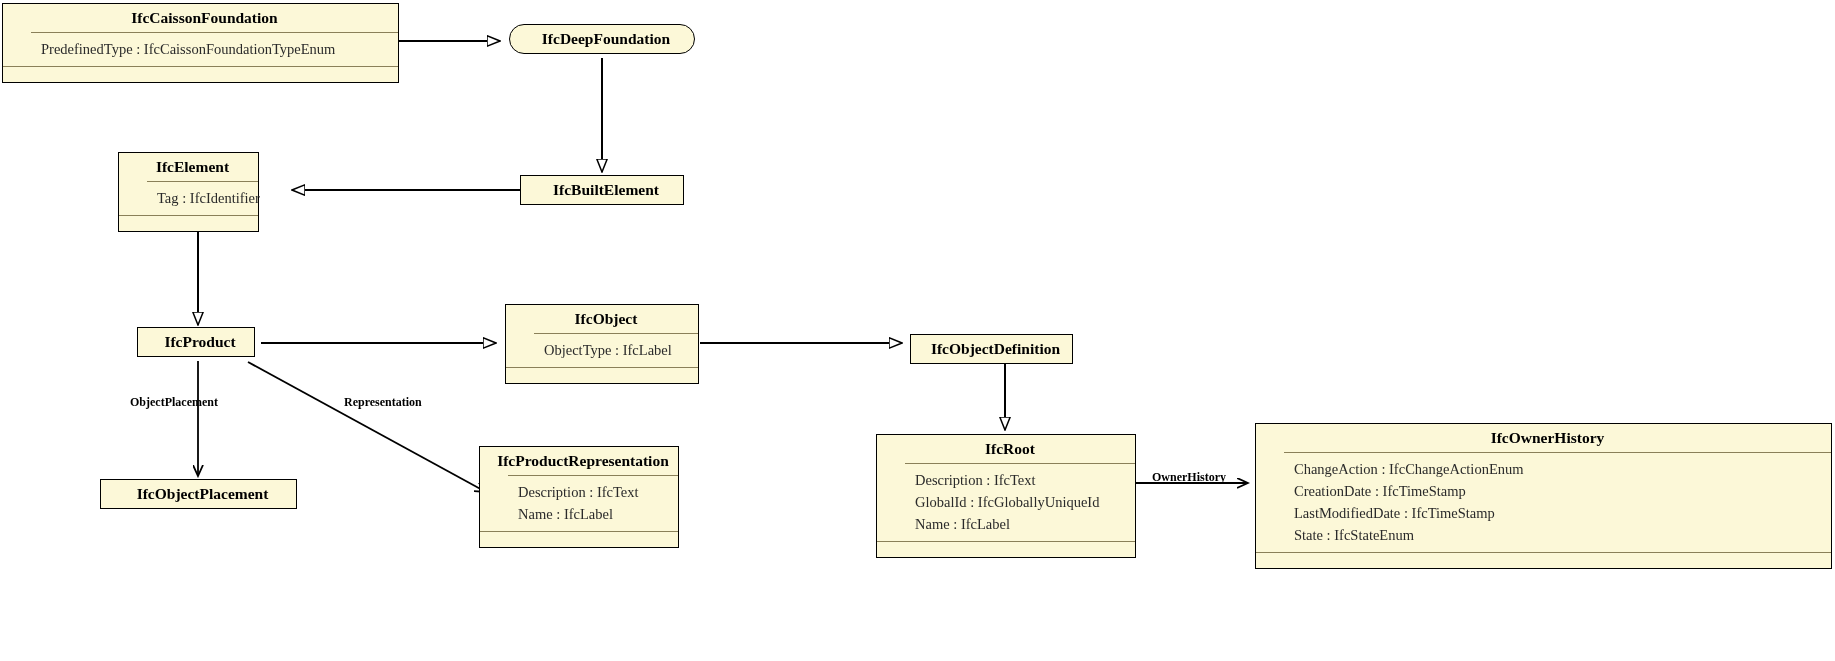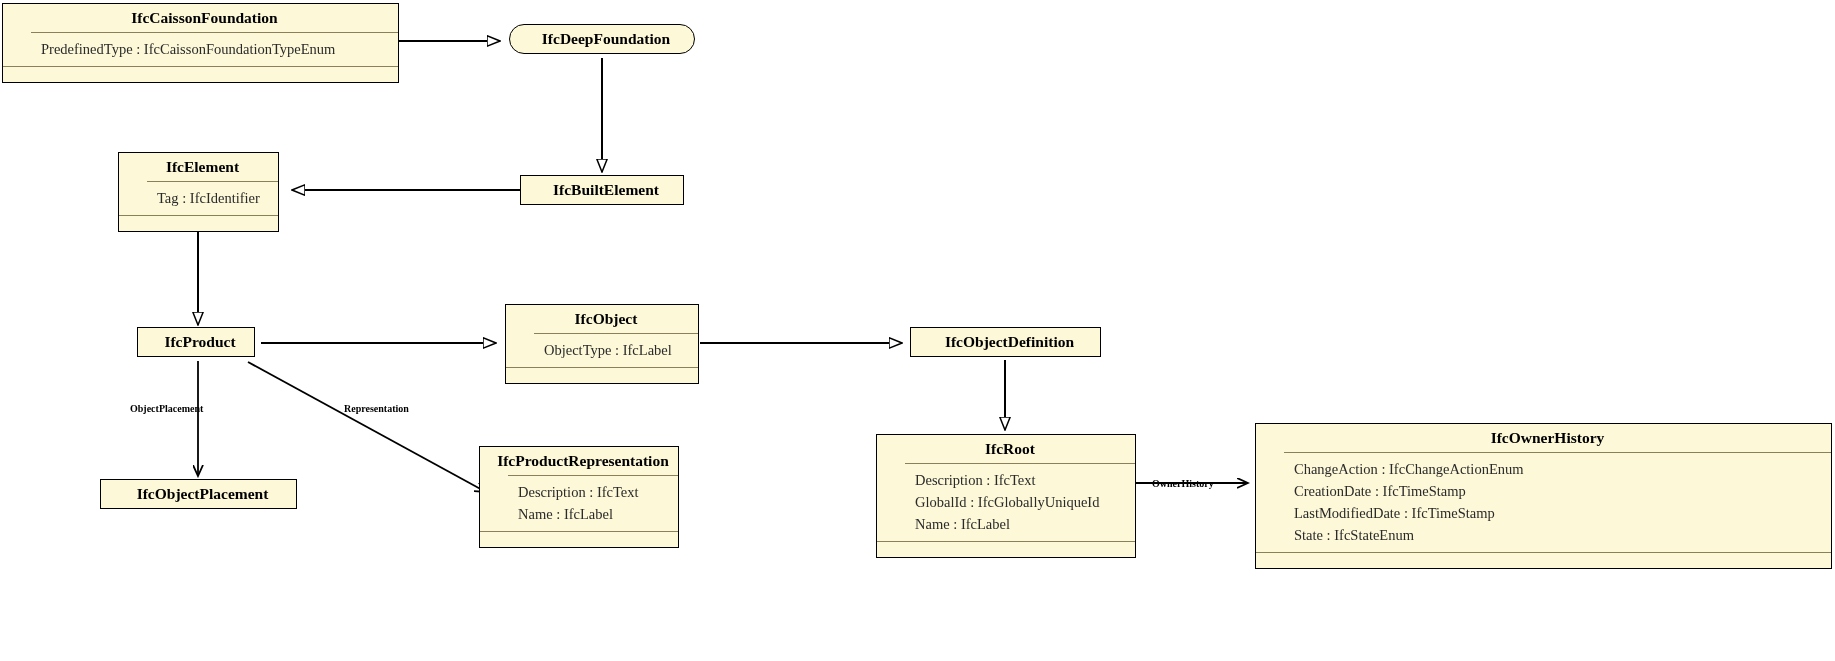--- a/index.html
+++ b/index.html
@@ -51,26 +51,25 @@
     line-height: 1.52;
     white-space: nowrap;
   }
   .uml-ops {
     border-top: 1.6px solid #8a8059;
     height: 15px;
   }
   .edge-label {
     position: absolute;
     font-family: "Liberation Serif", "DejaVu Serif", serif;
-    font-size: 10px;
+    font-size: 12px;
     font-weight: bold;
     color: #000000;
     white-space: nowrap;
     z-index: 6;
-    margin-top: 8px;
   }
 </style>
 </head>
 <body>
 
 <div id="diagram">
 
   <svg class="edges" viewBox="0 0 1835 661">
     <defs>
       <marker id="hollow-tri" markerWidth="14" markerHeight="12" refX="13" refY="6" orient="auto" markerUnits="userSpaceOnUse">
@@ -107,21 +106,21 @@
     <div class="uml-attrs">
       <div class="uml-attr">PredefinedType : IfcCaissonFoundationTypeEnum</div>
     </div>
     <div class="uml-ops"></div>
   </div>
 
   <div class="uml-class" style="left:509px; top:24px; width:186px;border-radius:15px;">
     <div class="uml-title">IfcDeepFoundation</div>
   </div>
 
-  <div class="uml-class" style="left:118px; top:152px; width:161px;">
+  <div class="uml-class" style="left:118px; top:152px; width:141px;">
     <div class="uml-title">IfcElement</div>
     <div class="uml-attrs">
       <div class="uml-attr">Tag : IfcIdentifier</div>
     </div>
     <div class="uml-ops"></div>
   </div>
 
   <div class="uml-class" style="left:520px; top:175px; width:164px;">
     <div class="uml-title">IfcBuiltElement</div>
   </div>
@@ -131,21 +130,21 @@
   </div>
 
   <div class="uml-class" style="left:505px; top:304px; width:194px;">
     <div class="uml-title">IfcObject</div>
     <div class="uml-attrs">
       <div class="uml-attr">ObjectType : IfcLabel</div>
     </div>
     <div class="uml-ops"></div>
   </div>
 
-  <div class="uml-class" style="left:910px; top:327px; width:191px;">
+  <div class="uml-class" style="left:910px; top:334px; width:163px;">
     <div class="uml-title">IfcObjectDefinition</div>
   </div>
 
   <div class="uml-class" style="left:100px; top:479px; width:197px;">
     <div class="uml-title">IfcObjectPlacement</div>
   </div>
 
   <div class="uml-class" style="left:479px; top:446px; width:200px;">
     <div class="uml-title">IfcProductRepresentation</div>
     <div class="uml-attrs">

